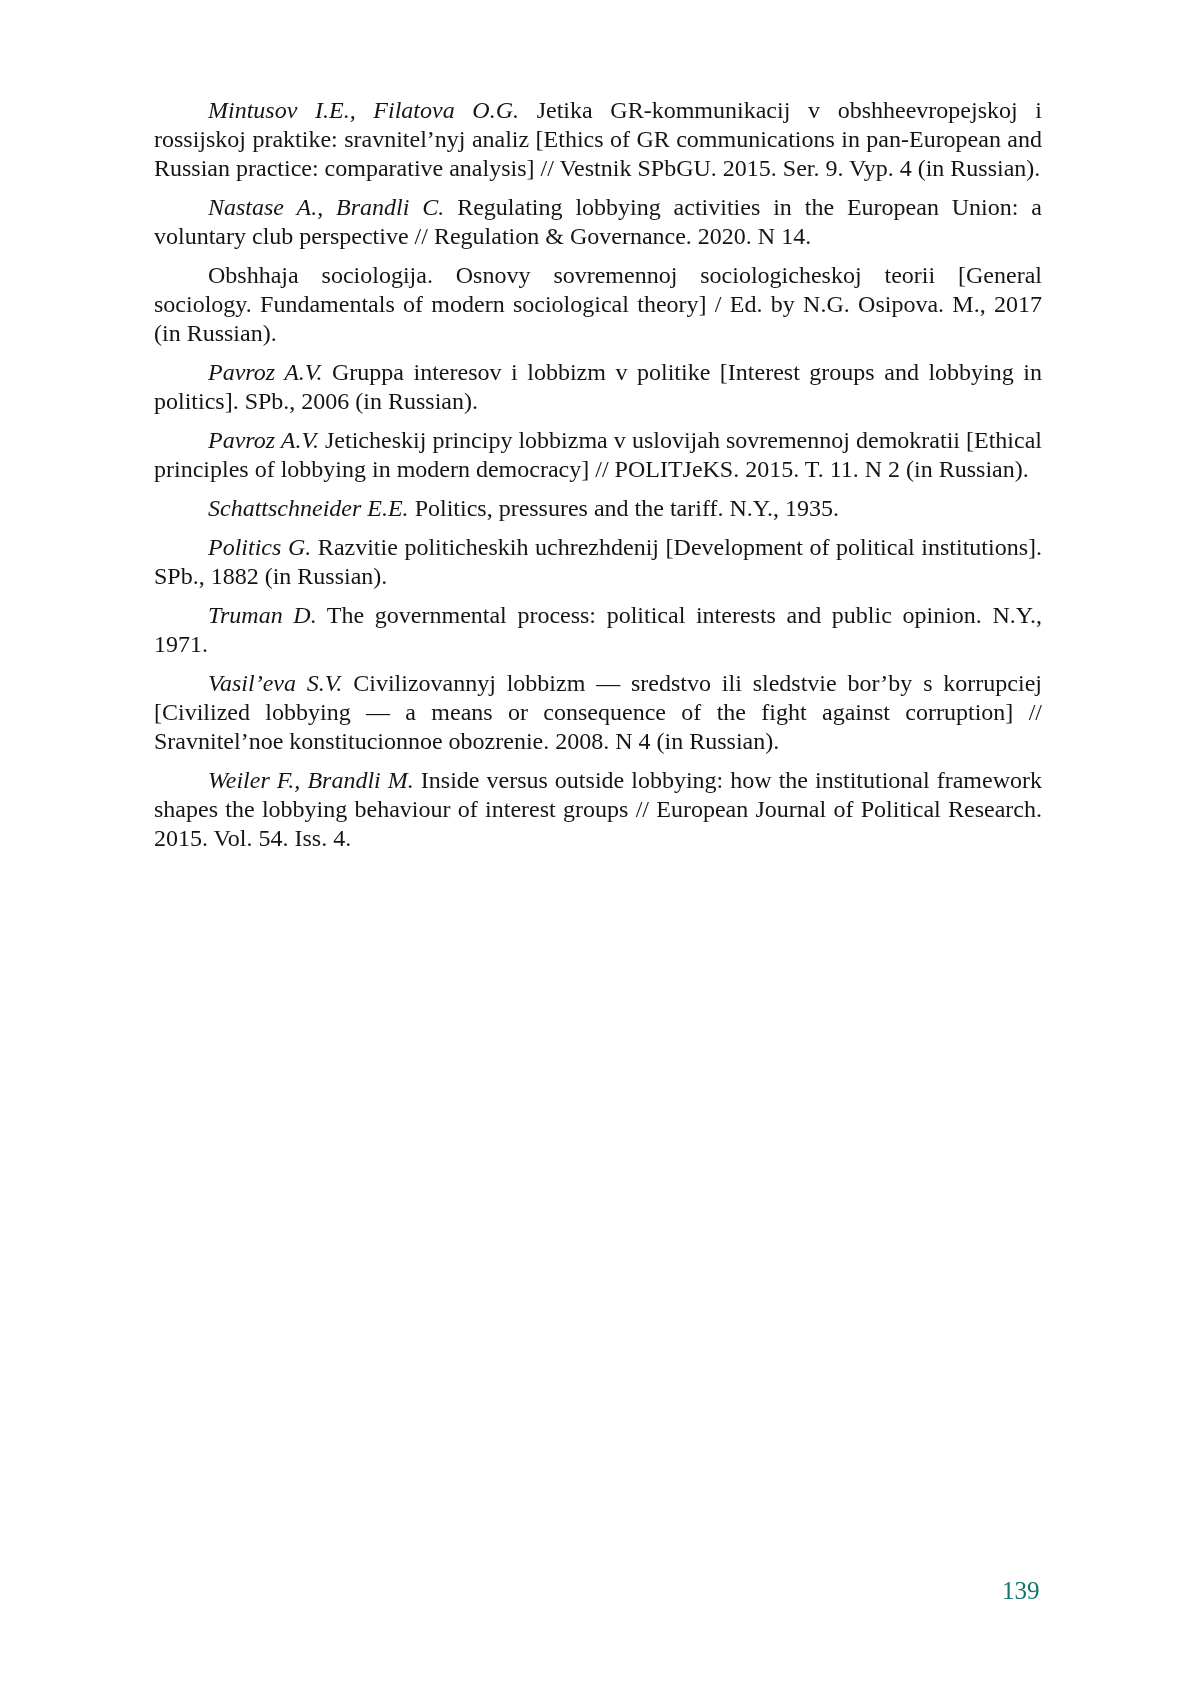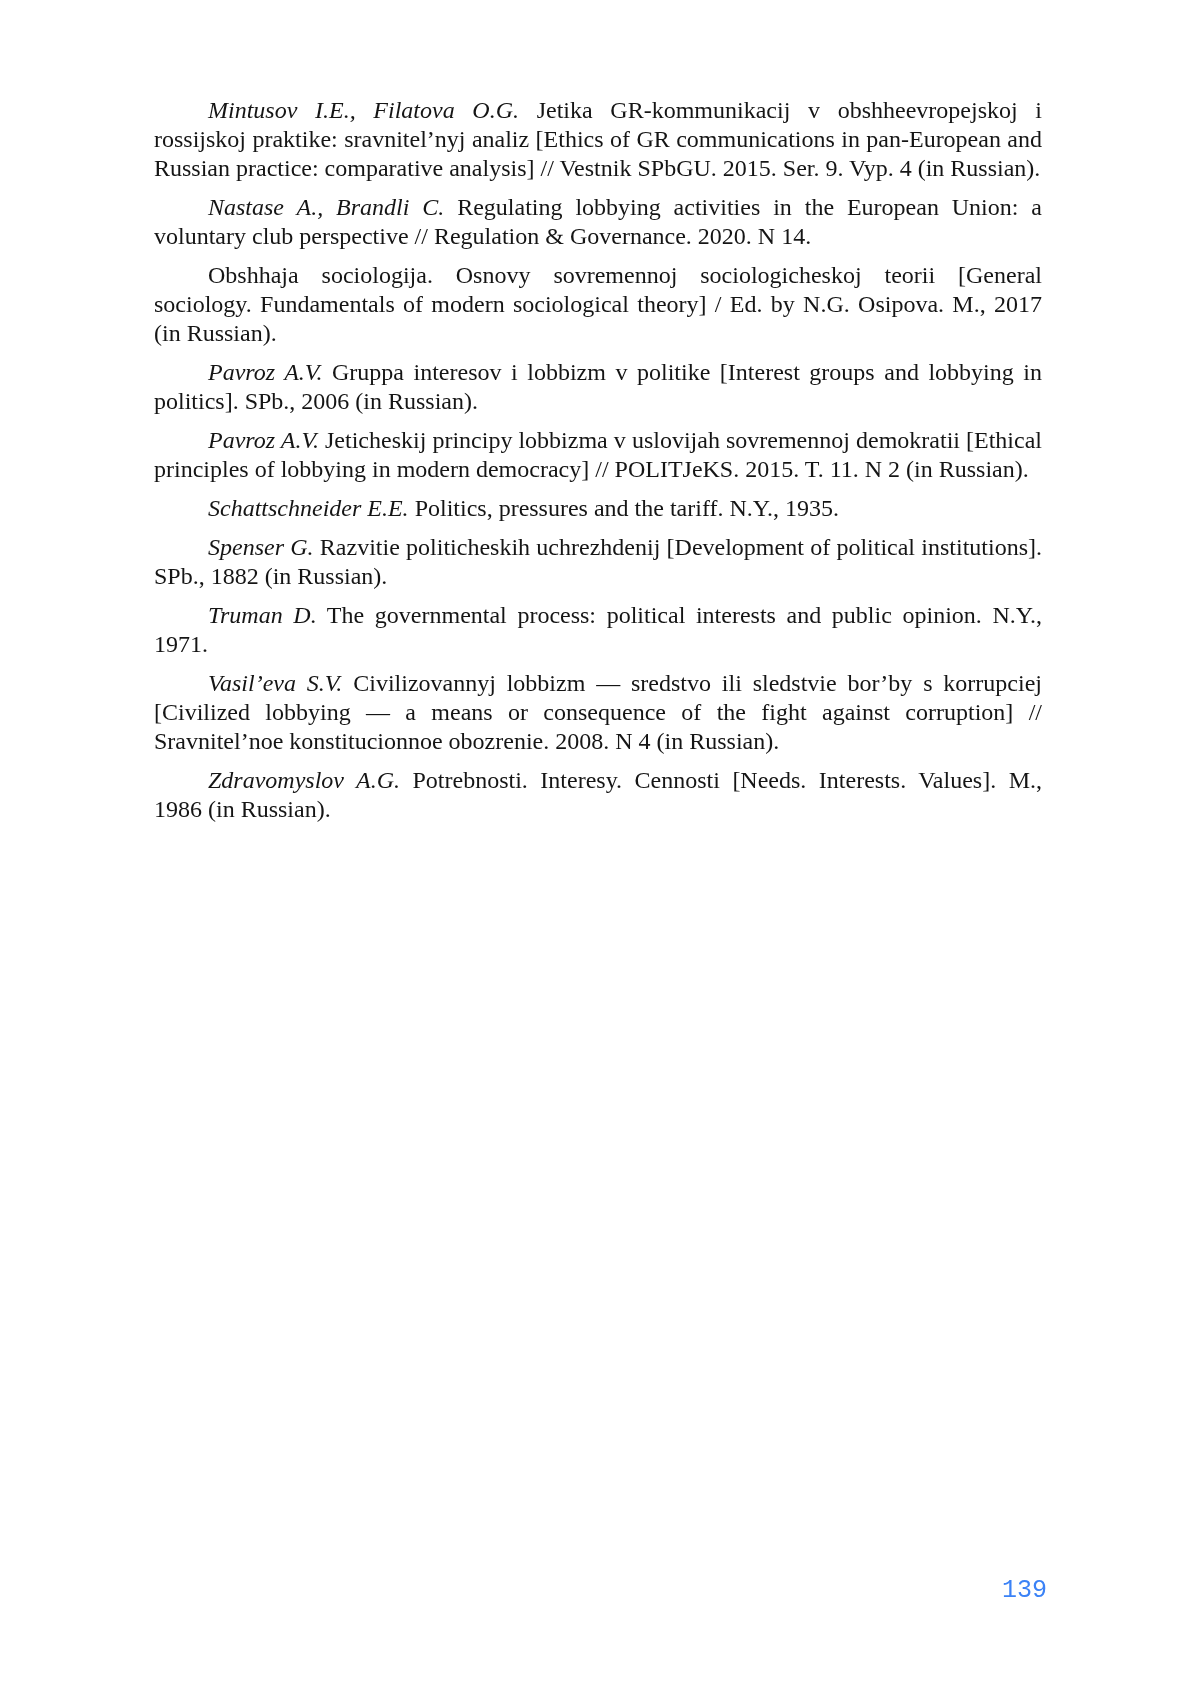--- a/index.html
+++ b/index.html
@@ -32,47 +32,46 @@
   }
   .authors {
     font-style: italic;
   }
   .folio {
     position: absolute;
     left: 1002px;
     top: 1576px;
     font-size: 25px;
     line-height: 30px;
-    color: #3b82f6;
-    font-family: Liberation Mono, monospace;
+    color: #0f766e;
   }
 </style>
 </head>
 <body>
 
 <main class="page">
   <section class="refs">
 
     <p class="ref"><span class="authors">Mintusov I.E., Filatova O.G.</span><span> Jetika GR-kommunikacij v obshheevropejskoj i rossijskoj praktike: sravnitel’nyj analiz [Ethics of GR communications in pan-European and Russian practice: comparative analysis] // Vestnik SPbGU. 2015. Ser. 9. Vyp. 4 (in Russian).</span></p>
 
     <p class="ref"><span class="authors">Nastase A., Brandli C.</span><span> Regulating lobbying activities in the European Union: a voluntary club perspective // Regulation &amp; Governance. 2020. N 14.</span></p>
 
     <p class="ref"><span class="authors"></span><span>Obshhaja sociologija. Osnovy sovremennoj sociologicheskoj teorii [General sociology. Fundamentals of modern sociological theory] / Ed. by N.G. Osipova. M., 2017 (in Russian).</span></p>
 
     <p class="ref"><span class="authors">Pavroz A.V.</span><span> Gruppa interesov i lobbizm v politike [Interest groups and lobbying in politics]. SPb., 2006 (in Russian).</span></p>
 
     <p class="ref"><span class="authors">Pavroz A.V.</span><span> Jeticheskij principy lobbizma v uslovijah sovremennoj demokratii [Ethical principles of lobbying in modern democracy] // POLITJeKS. 2015. T. 11. N 2 (in Russian).</span></p>
 
     <p class="ref"><span class="authors">Schattschneider E.E.</span><span> Politics, pressures and the tariff. N.Y., 1935.</span></p>
 
-    <p class="ref"><span class="authors">Spenser G.</span><span> Razvitie politicheskih uchrezhdenij [Development of political institutions]. SPb., 1882 (in Russian).</span></p>
+    <p class="ref"><span class="authors">Politics G.</span><span> Razvitie politicheskih uchrezhdenij [Development of political institutions]. SPb., 1882 (in Russian).</span></p>
 
     <p class="ref"><span class="authors">Truman D.</span><span> The governmental process: political interests and public opinion. N.Y., 1971.</span></p>
 
     <p class="ref"><span class="authors">Vasil’eva S.V.</span><span> Civilizovannyj lobbizm — sredstvo ili sledstvie bor’by s korrupciej [Civilized lobbying — a means or consequence of the fight against corruption] // Sravnitel’noe konstitucionnoe obozrenie. 2008. N 4 (in Russian).</span></p>
 
+    <p class="ref"><span class="authors">Weiler F., Brandli M.</span><span> Inside versus outside lobbying: how the institutional framework shapes the lobbying behaviour of interest groups // European Journal of Political Research. 2015. Vol. 54. Iss. 4.</span></p>
 
-    <p class="ref"><span class="authors">Zdravomyslov A.G.</span><span> Potrebnosti. Interesy. Cennosti [Needs. Interests. Values]. M., 1986 (in Russian).</span></p>
 
   </section>
 
   <div class="folio">139</div>
 </main>
 
 </body></html>

